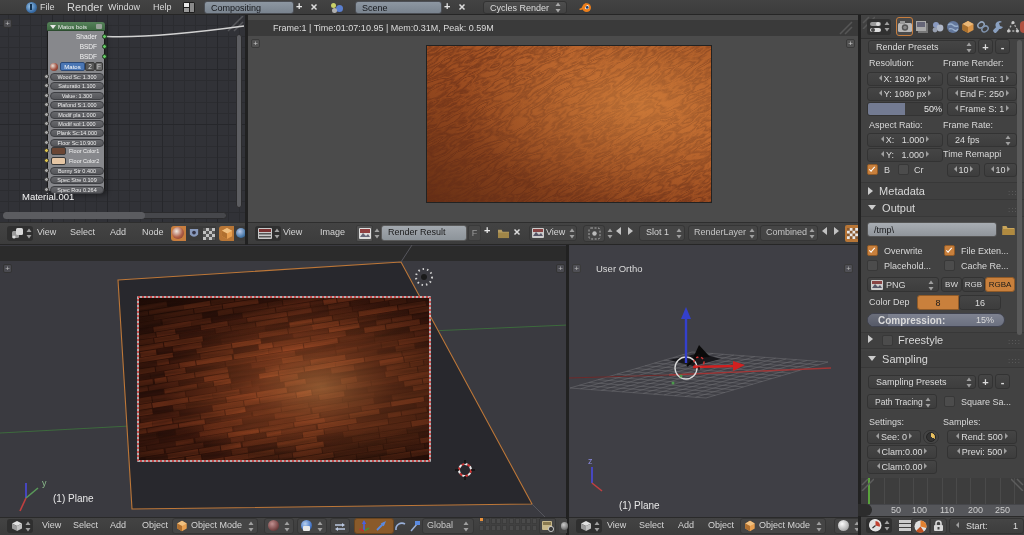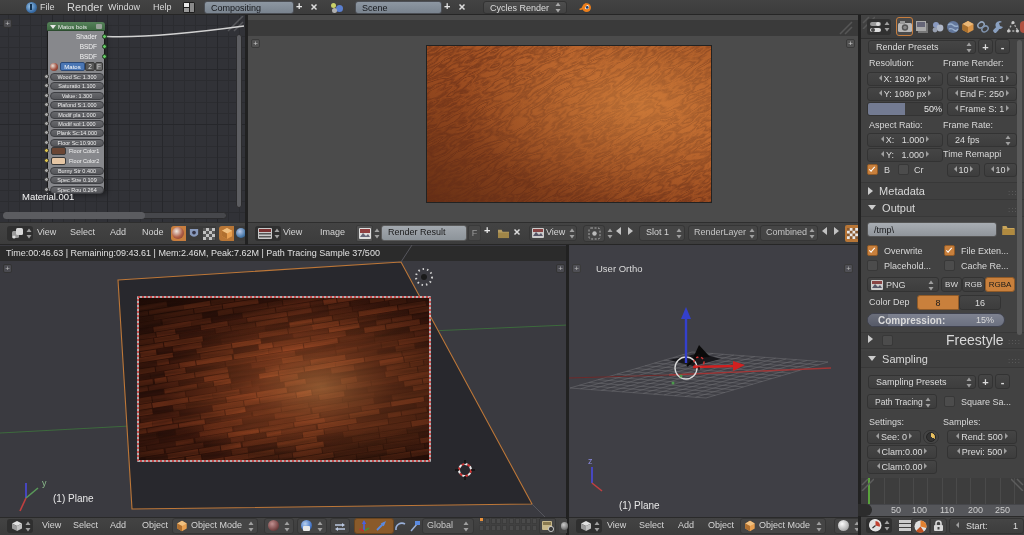--- a/index.html
+++ b/index.html
@@ -143,20 +143,21 @@
 <svg class="abs" style="left:221px;top:227px" width="12" height="13" viewBox="0 0 13 14">
       <path d="M6.5,1 L12,4 12,10 6.5,13 1,10 1,4 Z" fill="#e8a050"></path>
       <path d="M6.5,1 L12,4 6.5,7 1,4 Z" fill="#f0c080"></path>
       <path d="M6.5,7 L6.5,13 1,10 1,4 Z" fill="#b07030"></path>
     </svg>
 <div class="abs" style="left:234px;top:226px;width:13px;height:15px;background:#3a3a3a;"></div>
 <div class="abs" style="left:236px;top:228px;width:10px;height:10px;border-radius:6px;background:radial-gradient(circle at 38% 35%,#b8c8e8,#4878a8 60%,#204060);"></div>
 <div class="sep" style="left:245px;top:15px;width:3px;height:230px;background:#212121;"></div>
 <div class="abs" style="left:248px;top:15px;width:612px;height:209px;background:#4b4b4b;"></div>
 <div class="abs" style="left:248px;top:20px;width:612px;height:16px;background:#3a3a3a;"></div>
+<div class="t" style="left:273px;top:22px;color:#dcdcdc;">Frame:1 | Time:01:07:10.95 | Mem:0.31M, Peak: 0.59M</div>
 <svg class="abs" style="left:838px;top:20px" width="16" height="16">
       <path d="M2,14 L14,2 M7,14 L14,7" stroke="#565656" stroke-width="1.5"></path>
     </svg>
 <div class="abs" style="left:251px;top:39px;width:9px;height:9px;background:#525252;border-radius:2px;border:1px solid #3a3a3a;color:#ccc;font-size:8px;line-height:8px;text-align:center;">+</div>
 <div class="abs" style="left:846px;top:39px;width:9px;height:9px;background:#525252;border-radius:2px;border:1px solid #3a3a3a;color:#ccc;font-size:8px;line-height:8px;text-align:center;">+</div>
 <svg class="abs" style="left:426px;top:45px;" width="286" height="158" viewBox="0 0 286 158">
 <defs>
 <linearGradient id="wb" x1="0" y1="1" x2="1" y2="0">
  <stop offset="0" stop-color="#662f15"></stop>
           <stop offset="0.4" stop-color="#96491f"></stop>
@@ -256,21 +257,20 @@
 <svg class="abs" style="left:809px;top:228px" width="6" height="11">
       <path d="M3,0.5 L5.5,4 L0.5,4 Z" fill="#9f9f9f"></path>
       <path d="M3,10.5 L0.5,7 L5.5,7 Z" fill="#9f9f9f"></path>
     </svg>
 <div class="t" style="left:822px;top:226px;color:#ccc;"><i class="nl"></i></div>
 <div class="t" style="left:834px;top:226px;color:#ccc;"><i class="nr"></i></div>
 <div class="abs" style="left:845px;top:225px;width:15px;height:17px;background:#b87636;border-radius:2px;"></div>
 <div class="abs" style="left:847px;top:228px;width:11px;height:11px;background:repeating-conic-gradient(#e8e8e8 0 90deg,#8a5a30 0 180deg);background-size:5.5px 5.5px;"></div>
 <div class="abs" style="left:0;top:245px;width:568px;height:272px;background:#3a3a40;"></div>
 <div class="abs" style="left:0;top:246px;width:568px;height:15px;background:#2b2b2b;"></div>
-<div class="t" style="left:6px;top:247px;color:#e0e0e0;">Time:00:46.63 | Remaining:09:43.61 | Mem:2.46M, Peak:7.62M | Path Tracing Sample 37/500</div>
 <div class="abs" style="left:3px;top:264px;width:9px;height:9px;background:#4a4a50;border-radius:2px;border:1px solid #333;color:#bbb;font-size:8px;line-height:8px;text-align:center;">+</div>
 <div class="abs" style="left:556px;top:264px;width:9px;height:9px;background:#4a4a50;border-radius:2px;border:1px solid #333;color:#bbb;font-size:8px;line-height:8px;text-align:center;">+</div>
 <svg class="abs" style="left:0;top:245px;" width="568" height="272" viewBox="0 0 568 272">
 <line x1="0" y1="188" x2="130" y2="181" stroke="#3d6a3d" stroke-width="1"></line>
 <line x1="430" y1="86" x2="568" y2="80" stroke="#3d6a3d" stroke-width="1"></line>
 <polygon points="118,35 401,17 532,259 132,264" fill="#28282d" stroke="#bd7738" stroke-width="1.1"></polygon>
 <line x1="401" y1="17" x2="412" y2="0" stroke="#55555c" stroke-width="1"></line>
 <line x1="532" y1="259" x2="545" y2="272" stroke="#55555c" stroke-width="1"></line>
 <g stroke="#cfcfcf" stroke-width="2" stroke-dasharray="1.5 3" fill="none">
  <circle cx="424" cy="32" r="8"></circle>
@@ -1077,21 +1077,21 @@
 <div class="abs" style="left:959px;top:295px;width:42px;height:15px;background:linear-gradient(#454545,#3d3d3d);border:1px solid #333;border-radius:3px;color:#dcdcdc;font-size:9px;line-height:14px;text-align:center;white-space:nowrap;overflow:hidden;">16</div>
 <div class="abs" style="left:867px;top:313px;width:138px;height:14px;background:#6b7080;border:1px solid #40424e;border-radius:7px;overflow:hidden;">
       <div style="position:absolute;left:0;top:0;width:15%;height:100%;background:#565a68;"></div>
       <div style="position:absolute;left:0;top:0;width:100%;height:100%;background:linear-gradient(rgba(255,255,255,0.13),rgba(255,255,255,0))"></div>
       <div style="position:absolute;left:10px;top:0;color:#dadada;font-size:10px;line-height:13px;font-weight:bold;">Compression:</div>
       <div style="position:absolute;right:10px;top:0;color:#dadada;font-size:9px;line-height:13px;">15%</div>
     </div>
 <div class="abs" style="left:861px;top:332px;width:163px;height:17px;background:#404040;border-top:1px solid #383838;border-bottom:1px solid #383838;"></div>
 <div class="abs" style="left:868px;top:334px;color:#d8d8d8;font-size:9px;line-height:13px;white-space:nowrap;"><i class="pr"></i></div>
 <div class="chk" style="left:882px;top:335px;"></div>
-<div class="abs" style="left:946px;top:334px;color:#d8d8d8;font-size:14px;line-height:13px;white-space:nowrap;">Freestyle</div>
+<div class="abs" style="left:898px;top:334px;color:#d8d8d8;font-size:11px;line-height:13px;white-space:nowrap;">Freestyle</div>
 <div class="abs" style="left:1008px;top:337px;color:#6a6a6a;font-size:8px;letter-spacing:1px;">::::</div>
 <div class="abs" style="left:861px;top:351px;width:163px;height:17px;background:#404040;border-bottom:1px solid #383838;"></div>
 <div class="abs" style="left:868px;top:353px;color:#d8d8d8;font-size:11px;line-height:13px;white-space:nowrap;"><i class="pd"></i>&nbsp; Sampling</div>
 <div class="abs" style="left:1008px;top:356px;color:#6a6a6a;font-size:8px;letter-spacing:1px;">::::</div>
 <div class="abs" style="left:868px;top:375px;width:108px;height:14px;background:linear-gradient(#454545,#3d3d3d);border:1px solid #333;border-radius:3px;color:#dcdcdc;font-size:9px;line-height:13px;padding-left:7px;white-space:nowrap;overflow:hidden;">Sampling Presets</div>
 <svg class="abs" style="left:966px;top:377px" width="6" height="11">
       <path d="M3,0.5 L5.5,4 L0.5,4 Z" fill="#9f9f9f"></path>
       <path d="M3,10.5 L0.5,7 L5.5,7 Z" fill="#9f9f9f"></path>
     </svg>
 <div class="abs" style="left:978px;top:374px;width:15px;height:15px;background:linear-gradient(#454545,#3d3d3d);border:1px solid #333;border-radius:3px;color:#dcdcdc;font-size:11px;line-height:14px;text-align:center;font-weight:bold;white-space:nowrap;overflow:hidden;">+</div>

